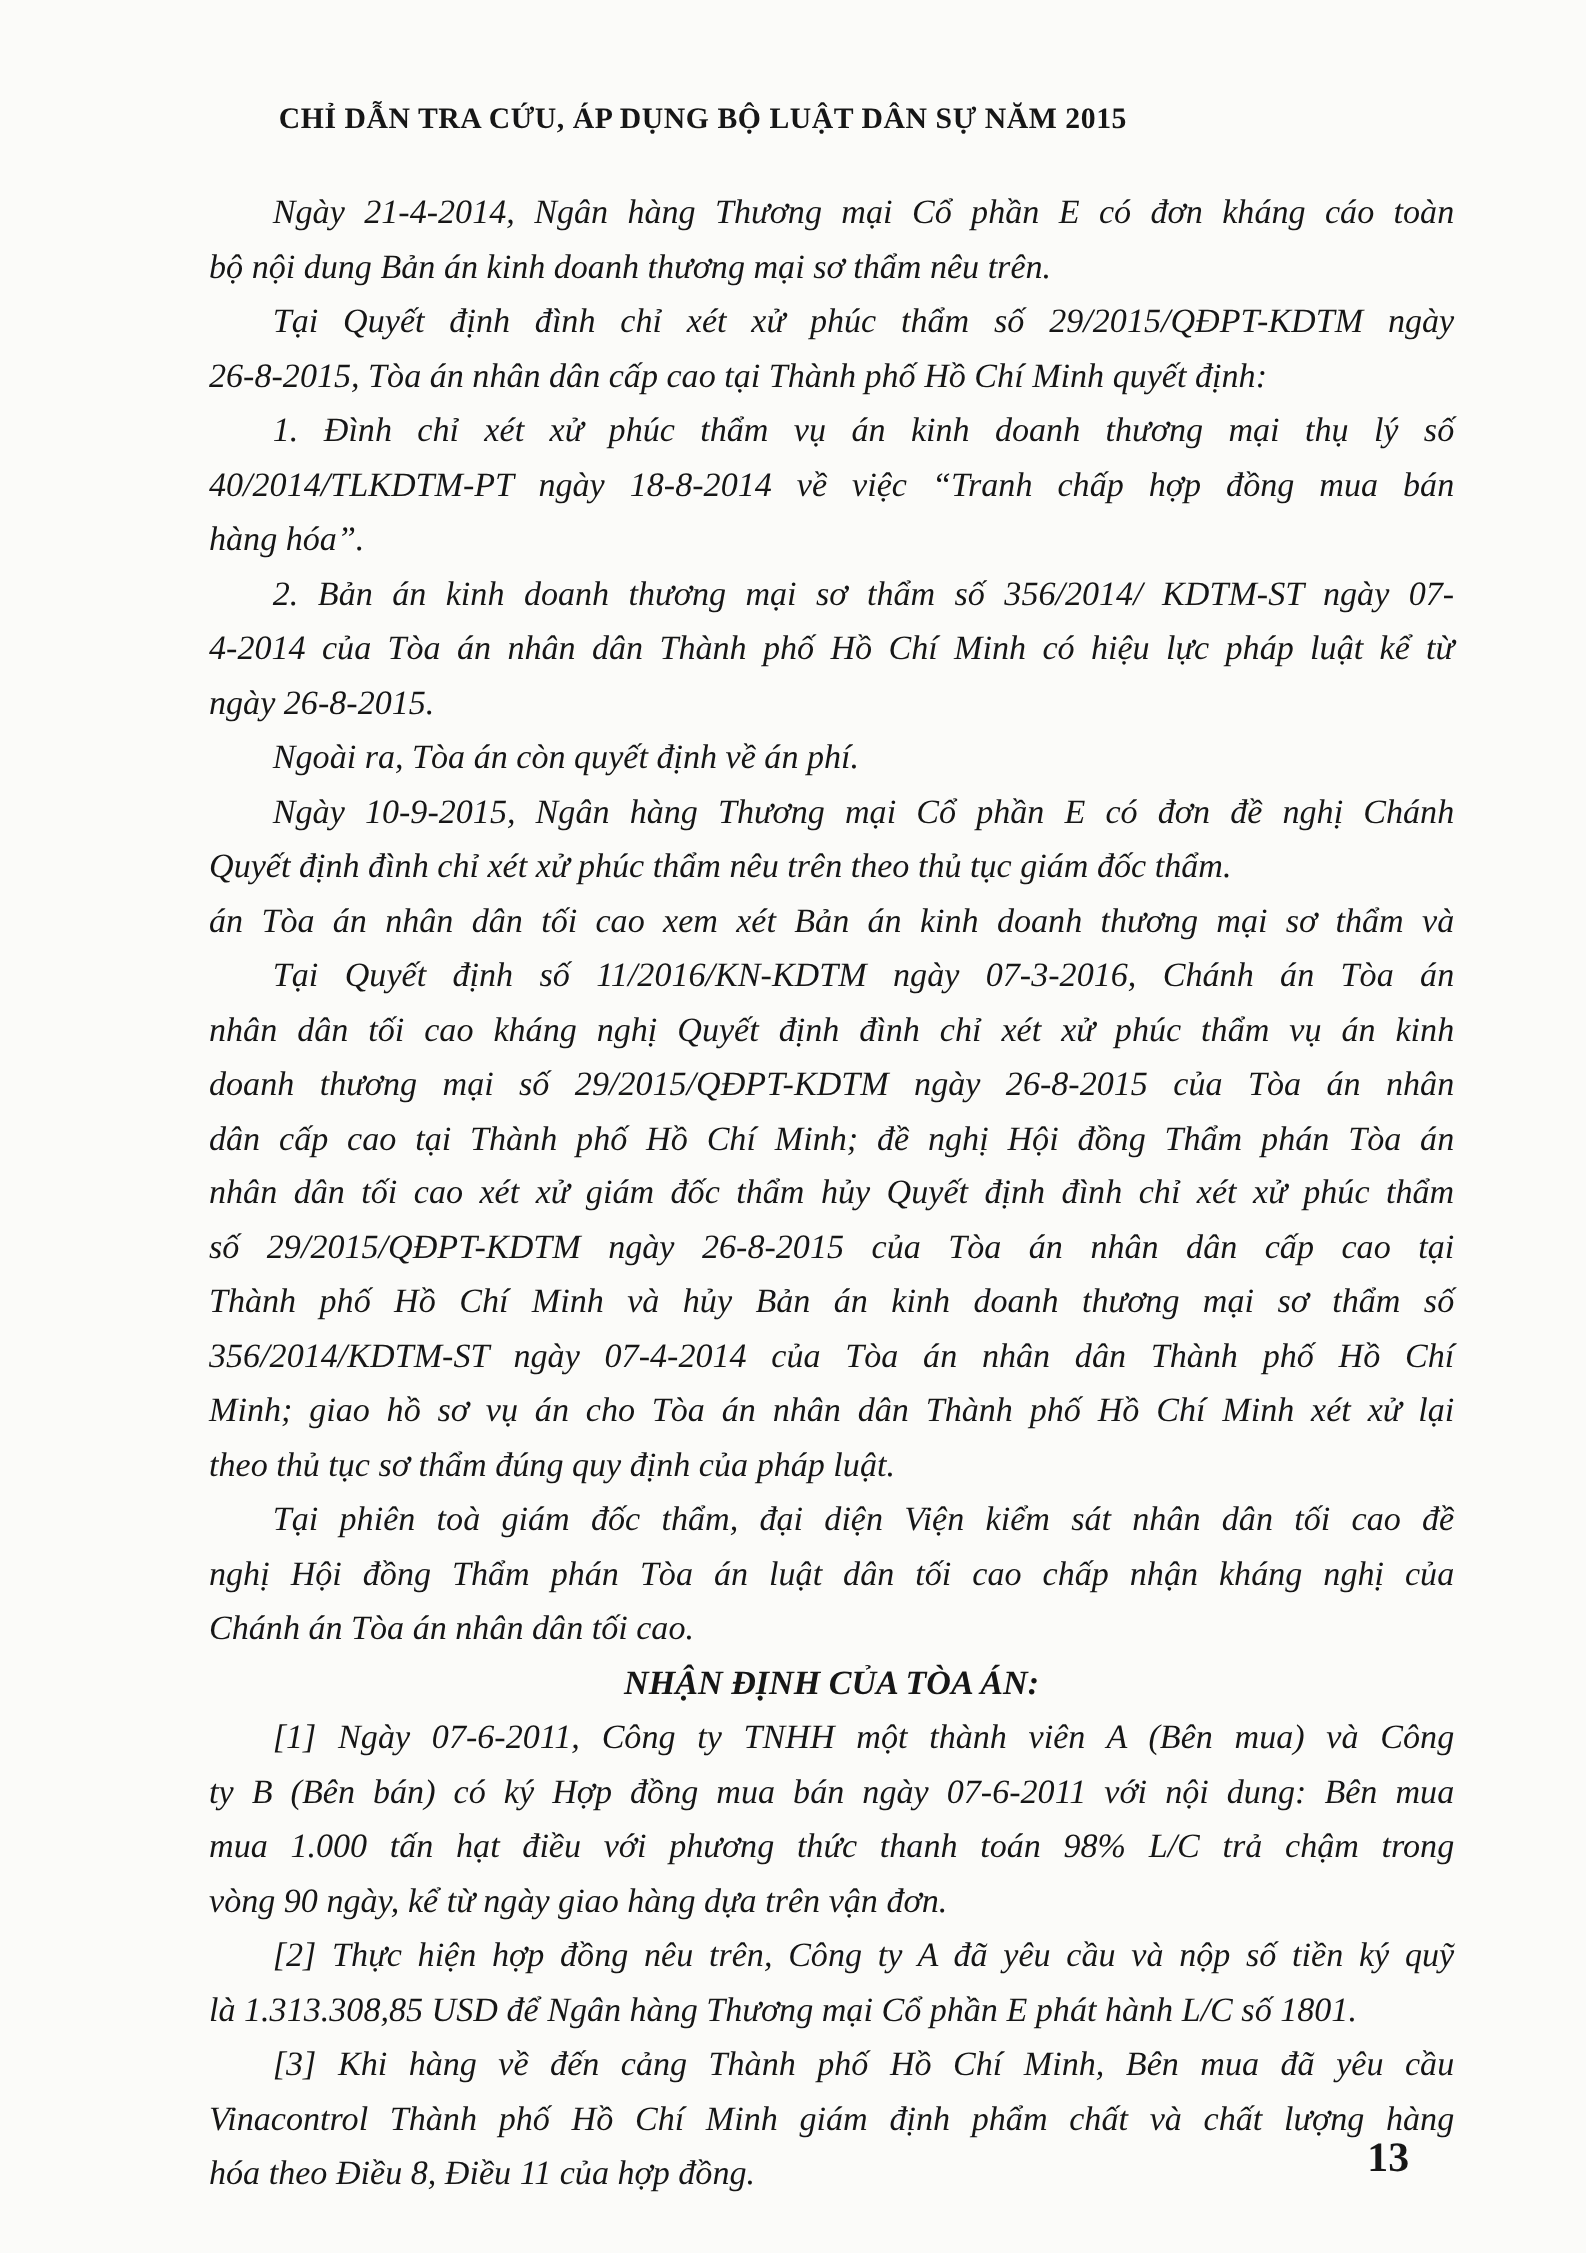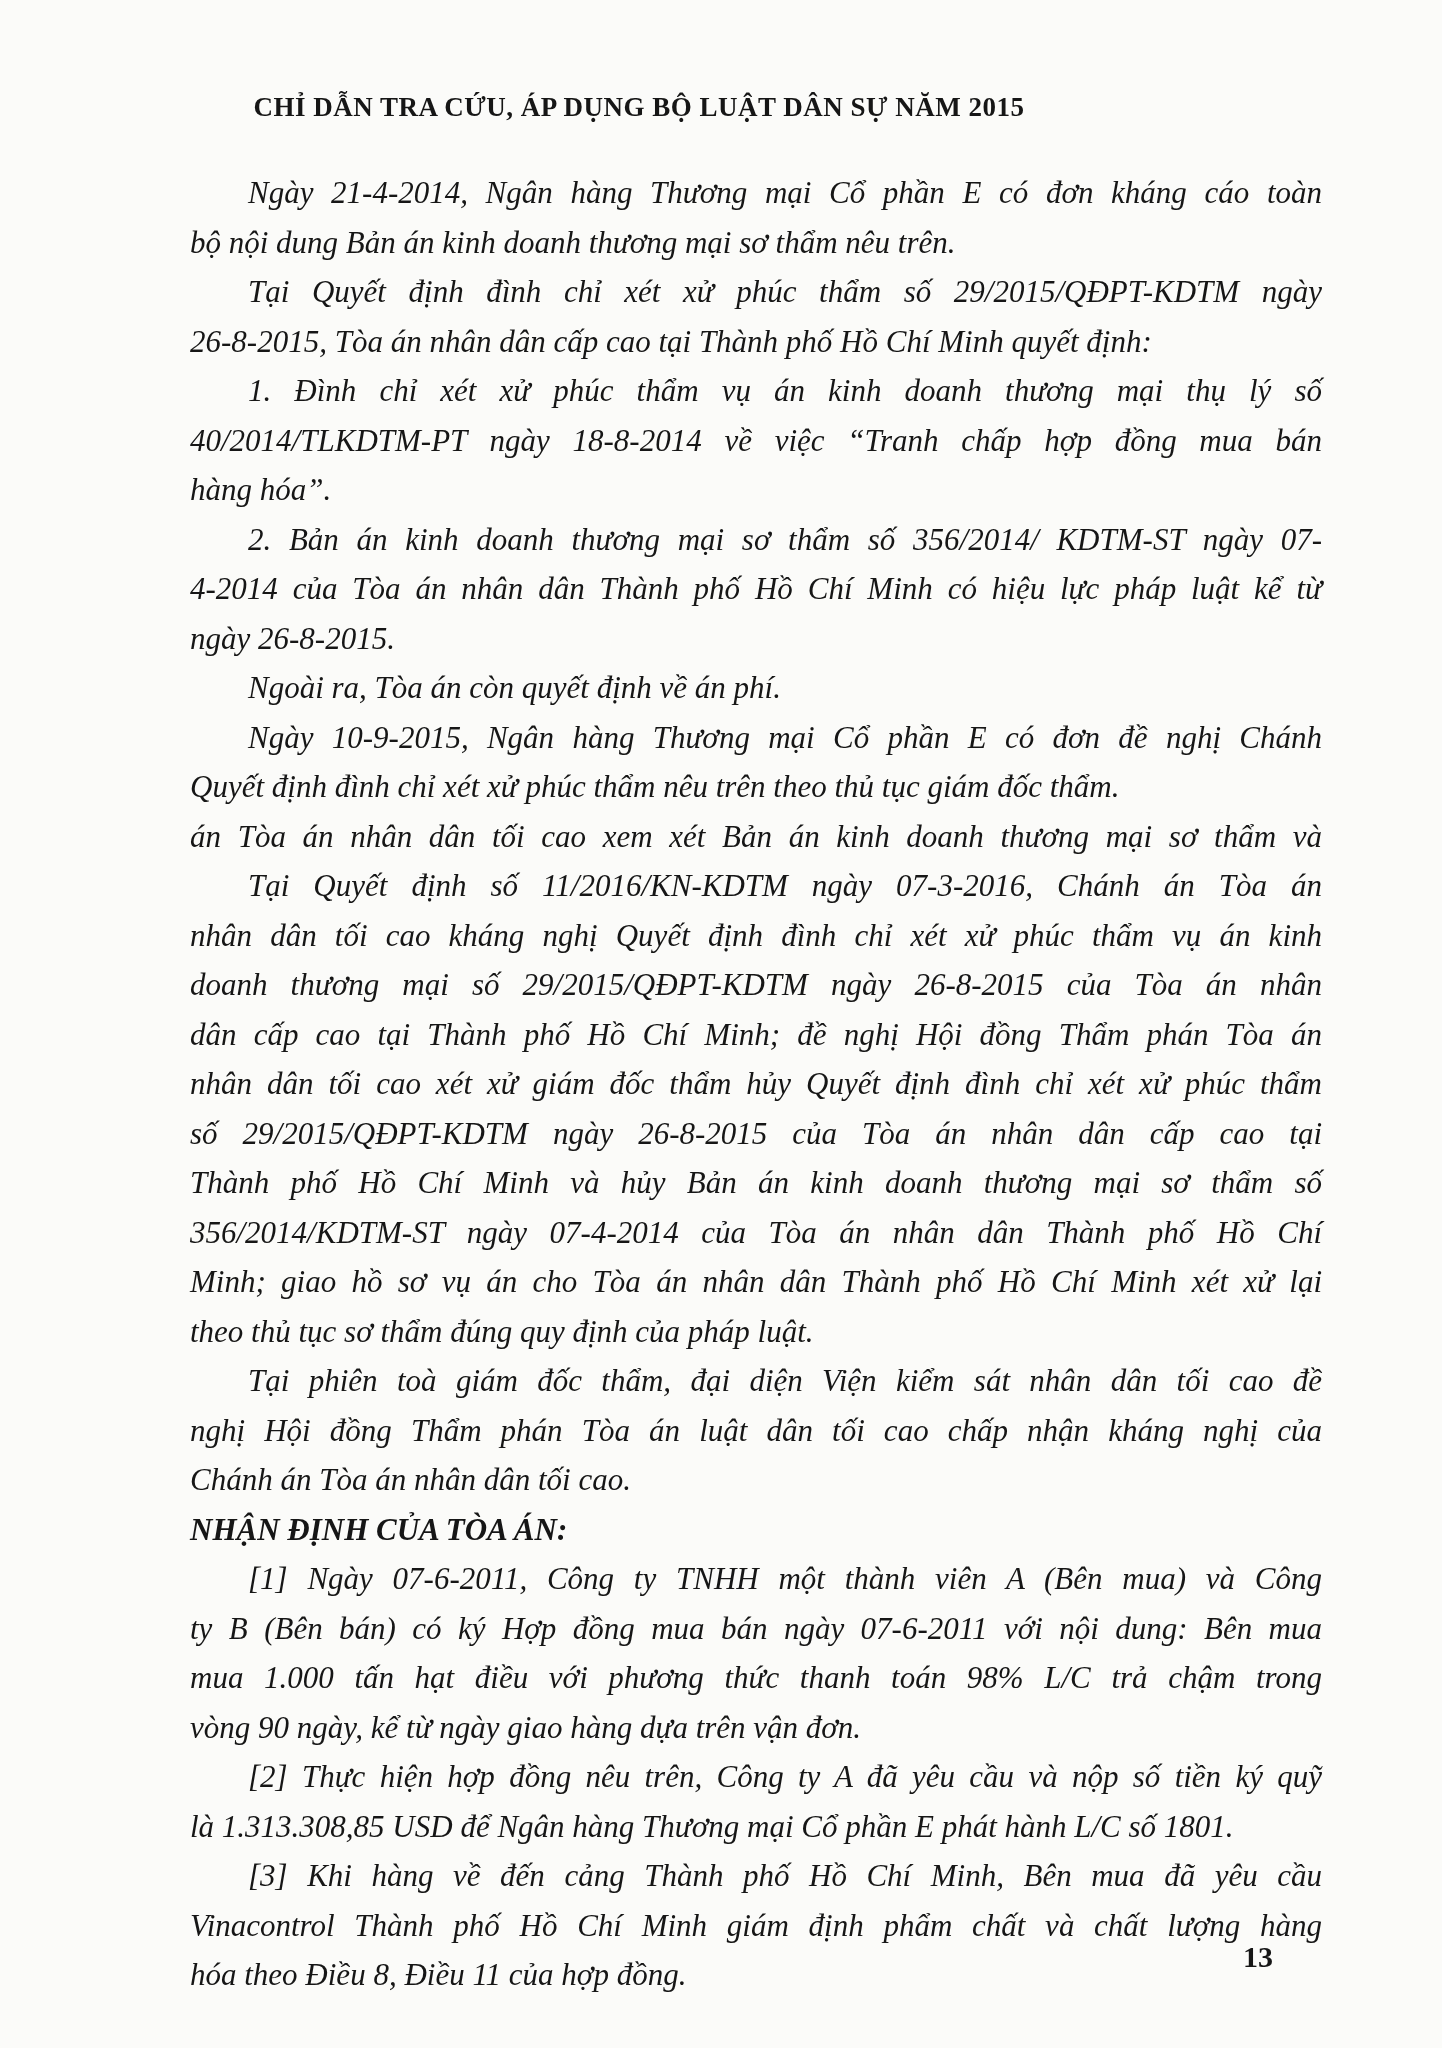--- a/index.html
+++ b/index.html
@@ -32,26 +32,26 @@
   .line {
     display: block;
     white-space: nowrap;
     text-align: justify;
     text-align-last: justify;
     height: 49.5px;
   }
   .line.last { text-align-last: left; }
   .ind { padding-left: 58px; }
   .heading {
-    display: block; font-weight: bold; font-style: italic;
+    display: block; text-align: center; font-weight: bold; font-style: italic;
     height: 49.5px; padding-left: 0;
   }
   .page-number {
     position: absolute; left: 1243px; top: 1940px;
-    font-size: 30px; font-weight: bold; font-style: normal;
+    font-size: 38px; font-weight: bold; font-style: normal;
   }
 </style>
 </head>
 <body>
 
 <div class="page">
   <div class="running-head">CHỈ DẪN TRA CỨU, ÁP DỤNG BỘ LUẬT DÂN SỰ NĂM 2015</div>
   <div class="body" id="body">
       <span class="line ind">Ngày 21-4-2014, Ngân hàng Thương mại Cổ phần E có đơn kháng cáo toàn</span>
       <span class="line last">bộ nội dung Bản án kinh doanh thương mại sơ thẩm nêu trên.</span>

